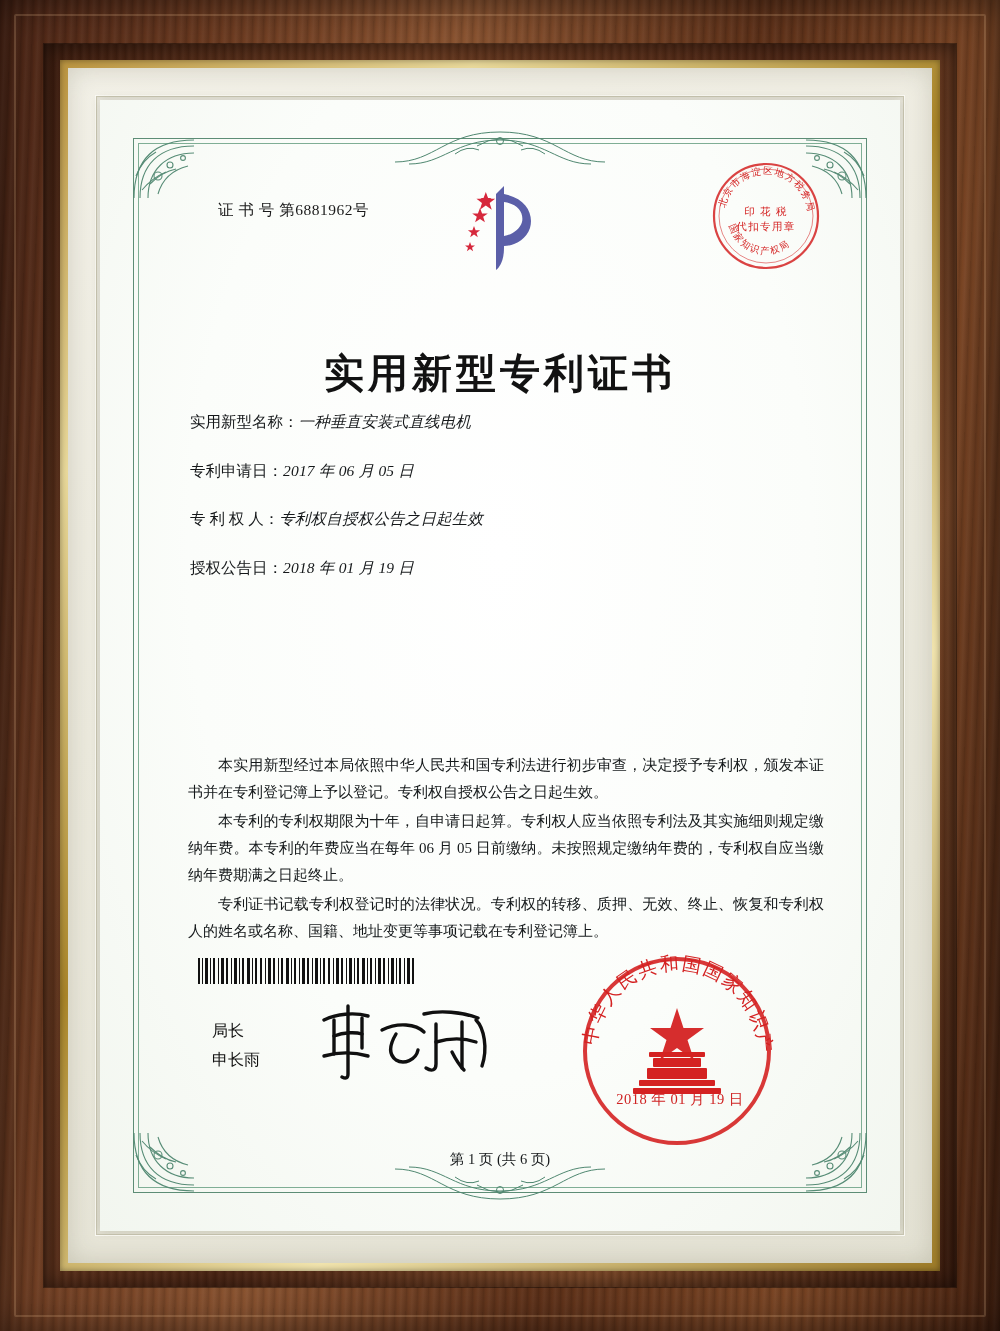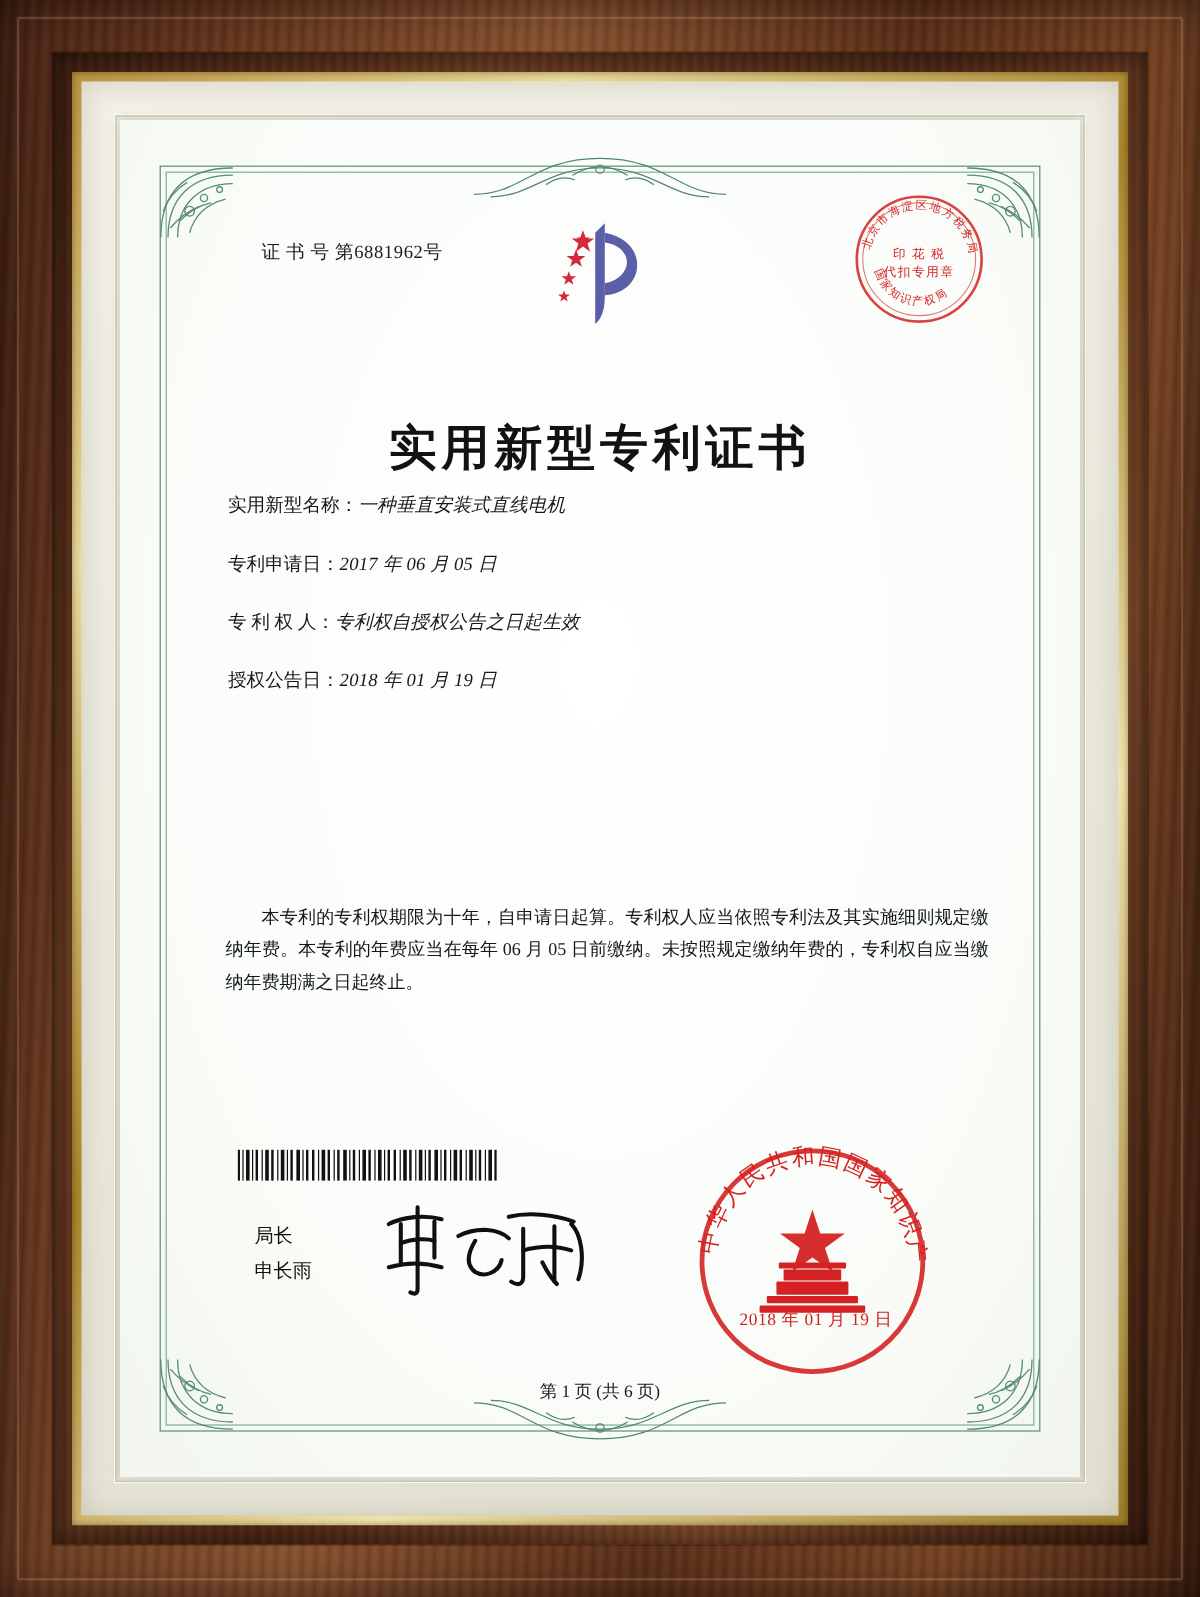--- a/index.html
+++ b/index.html
@@ -360,21 +360,23 @@
         <span class="field-label">专 利 权 人：</span>
         <span class="field-value">专利权自授权公告之日起生效</span>
       </div>
       <div class="field-row">
         <span class="field-label">授权公告日：</span>
         <span class="field-value">2018 年 01 月 19 日</span>
       </div>
     </div>
 
     <div class="body-text">
+      <p>本实用新型经过本局依照中华人民共和国专利法进行初步审查，决定授予专利权，颁发本证书并在专利登记簿上予以登记。专利权自授权公告之日起生效。</p>
       <p>本专利的专利权期限为十年，自申请日起算。专利权人应当依照专利法及其实施细则规定缴纳年费。本专利的年费应当在每年 06 月 05 日前缴纳。未按照规定缴纳年费的，专利权自应当缴纳年费期满之日起终止。</p>
+      <p>专利证书记载专利权登记时的法律状况。专利权的转移、质押、无效、终止、恢复和专利权人的姓名或名称、国籍、地址变更等事项记载在专利登记簿上。</p>
     </div>
 
     <svg class="barcode" viewBox="0 0 216 26" preserveAspectRatio="none">
       <g fill="#111">
         <rect x="0" y="0" width="2" height="26"></rect>
           <rect x="4" y="0" width="1" height="26"></rect>
         <rect x="7" y="0" width="3" height="26"></rect>
           <rect x="12" y="0" width="1" height="26"></rect>
         <rect x="15" y="0" width="2" height="26"></rect>
           <rect x="20" y="0" width="1" height="26"></rect>

